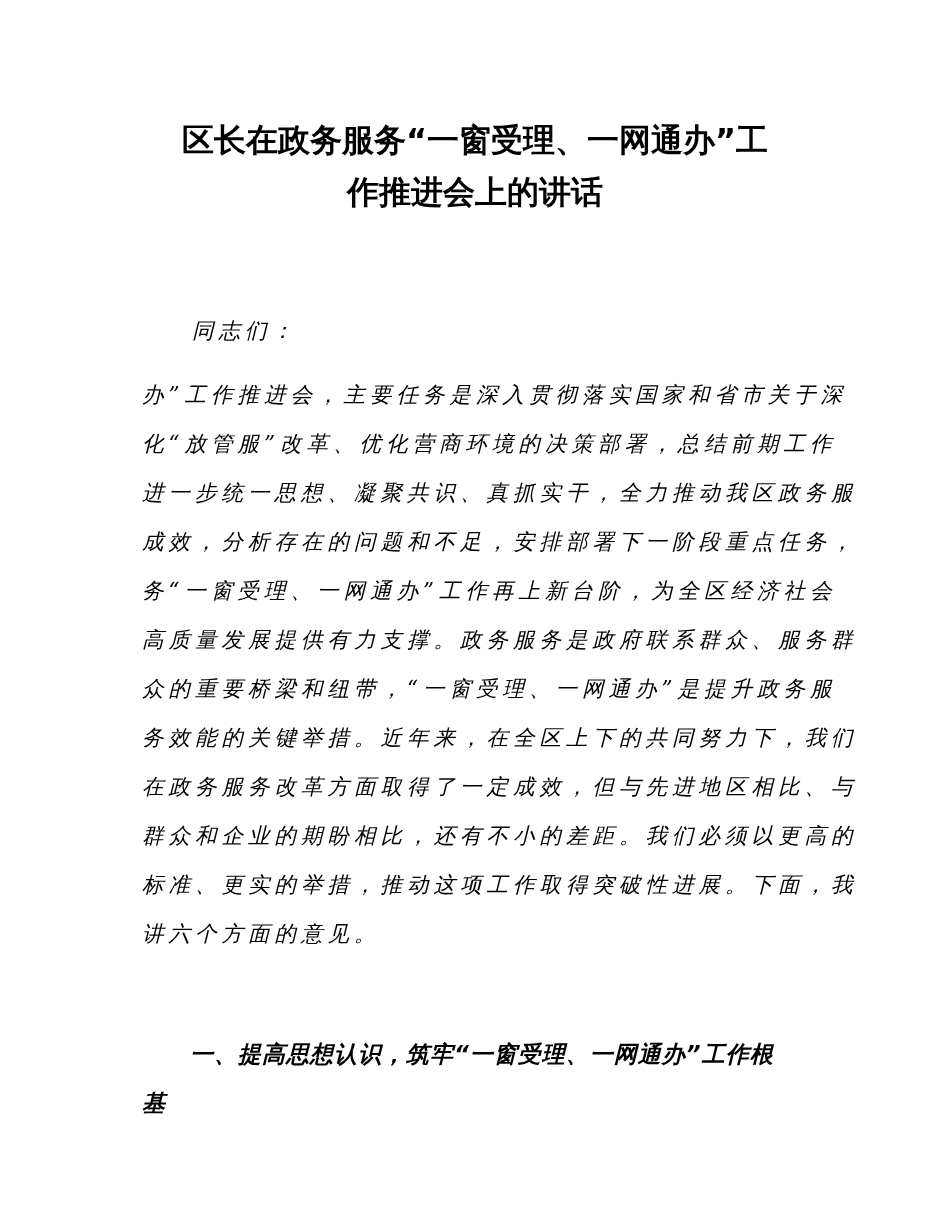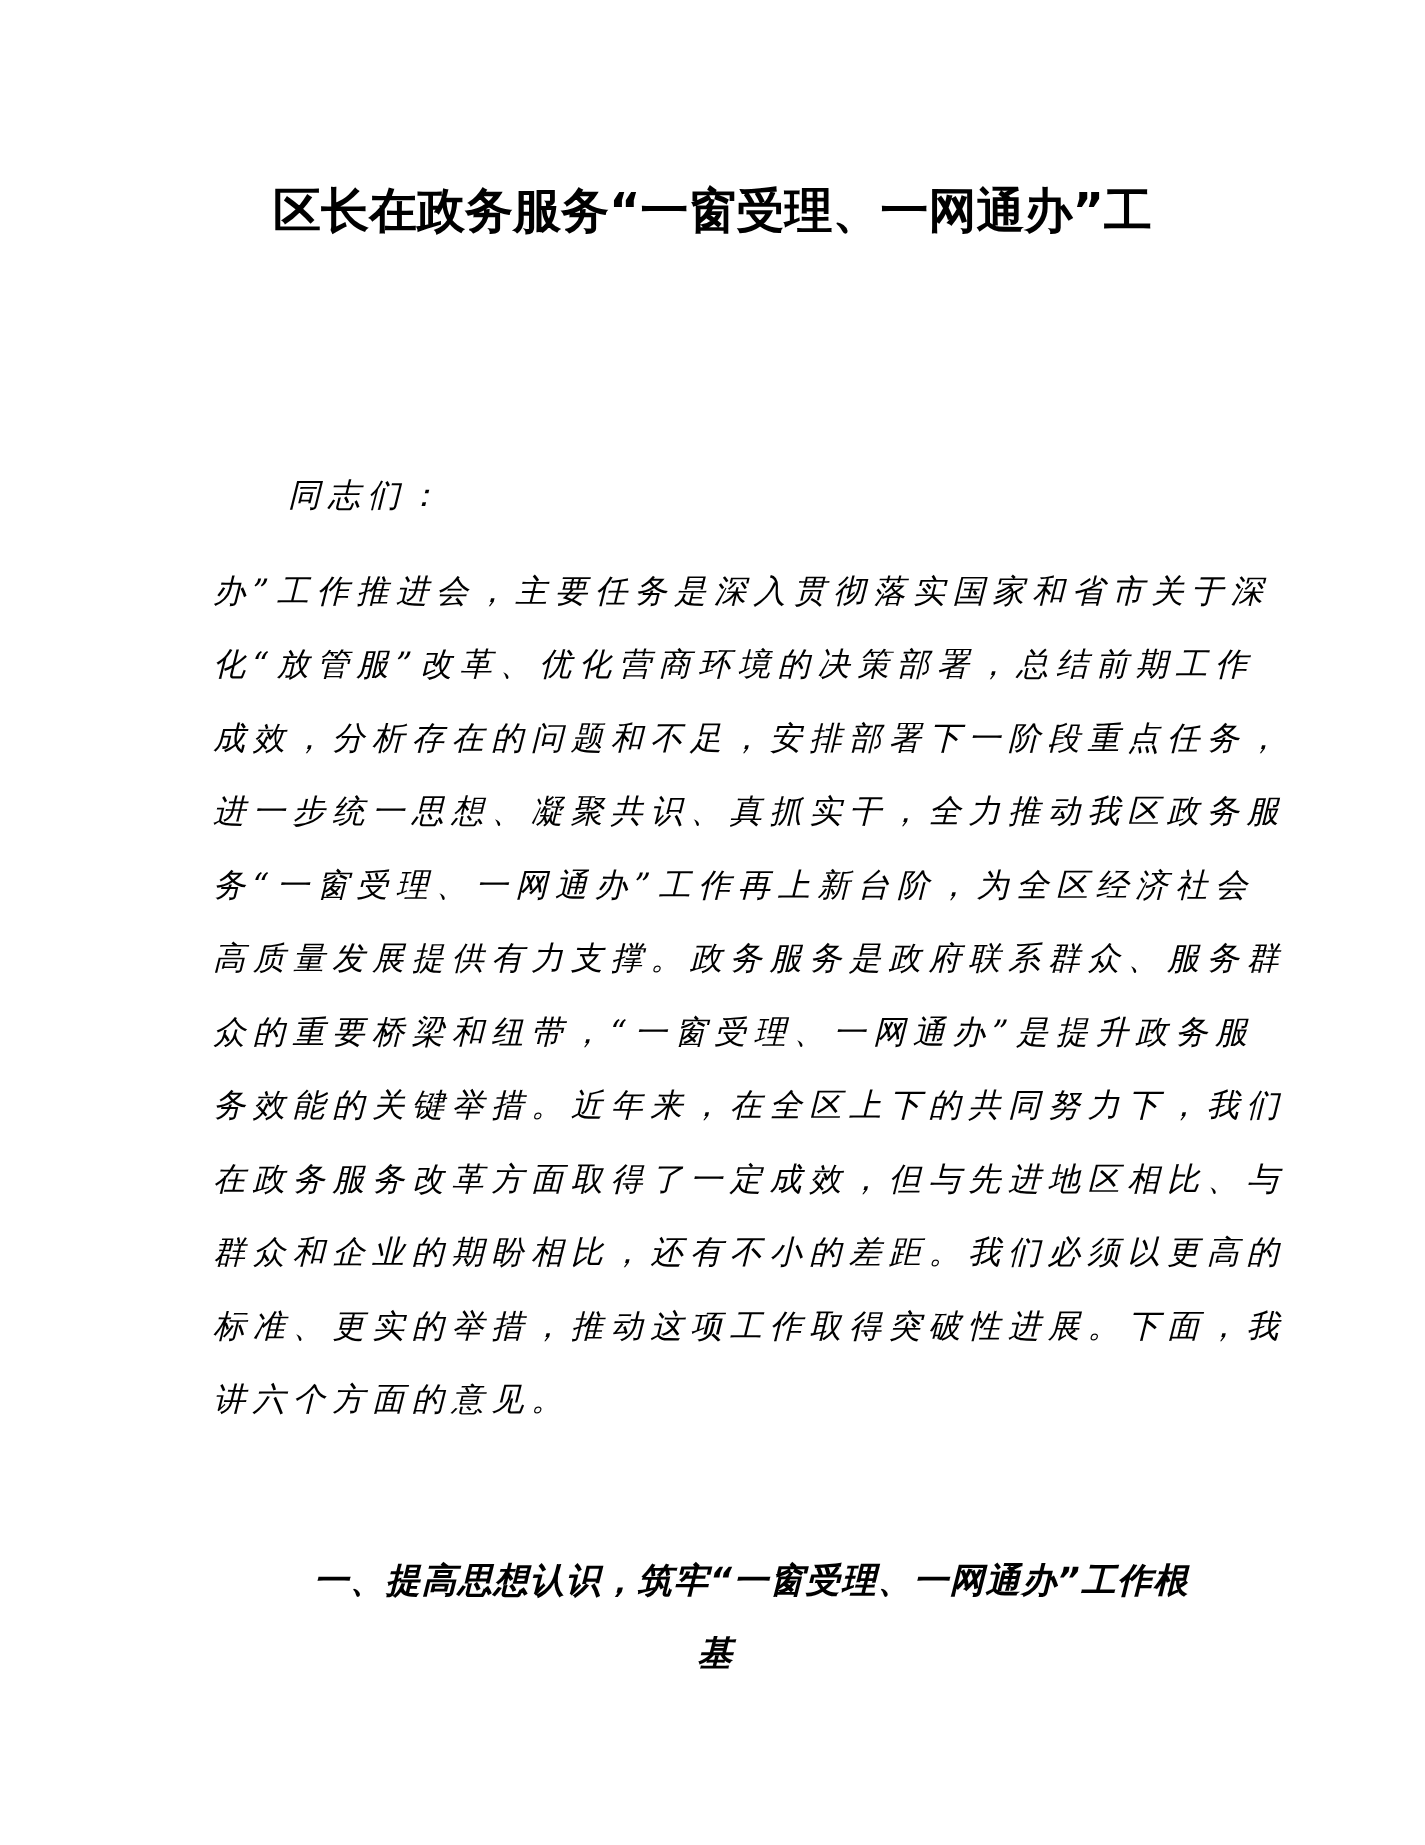--- a/index.html
+++ b/index.html
@@ -68,41 +68,41 @@
       position: absolute;
       left: 142px;
       width: 670px;
       top: 1030px;
       font-family: "DejaVu Sans", "Liberation Sans", sans-serif;
       font-weight: bold;
       font-size: 23px;
       line-height: 49px;
       letter-spacing: 1px;
       margin: 0;
-      text-align: center;
     }
   </style>
 </head>
 <body>
 
 <div class="page">
 
   <h1 class="title">
     <span class="title-line">区长在政务服务“一窗受理、一网通办”工</span>
+    <span class="title-line">作推进会上的讲话</span>
   </h1>
 
   <p class="body-text salutation">
     <span class="line indent">同志们：</span>
   </p>
 
   <p class="body-text para1">
     <span class="line">办”工作推进会，主要任务是深入贯彻落实国家和省市关于深</span>
     <span class="line">化“放管服”改革、优化营商环境的决策部署，总结前期工作</span>
+    <span class="line">进一步统一思想、凝聚共识、真抓实干，全力推动我区政务服</span>
     <span class="line">成效，分析存在的问题和不足，安排部署下一阶段重点任务，</span>
-    <span class="line">进一步统一思想、凝聚共识、真抓实干，全力推动我区政务服</span>
     <span class="line">务“一窗受理、一网通办”工作再上新台阶，为全区经济社会</span>
     <span class="line">高质量发展提供有力支撑。政务服务是政府联系群众、服务群</span>
     <span class="line">众的重要桥梁和纽带，“一窗受理、一网通办”是提升政务服</span>
     <span class="line">务效能的关键举措。近年来，在全区上下的共同努力下，我们</span>
     <span class="line">在政务服务改革方面取得了一定成效，但与先进地区相比、与</span>
     <span class="line">群众和企业的期盼相比，还有不小的差距。我们必须以更高的</span>
     <span class="line">标准、更实的举措，推动这项工作取得突破性进展。下面，我</span>
     <span class="line">讲六个方面的意见。</span>
   </p>
 

